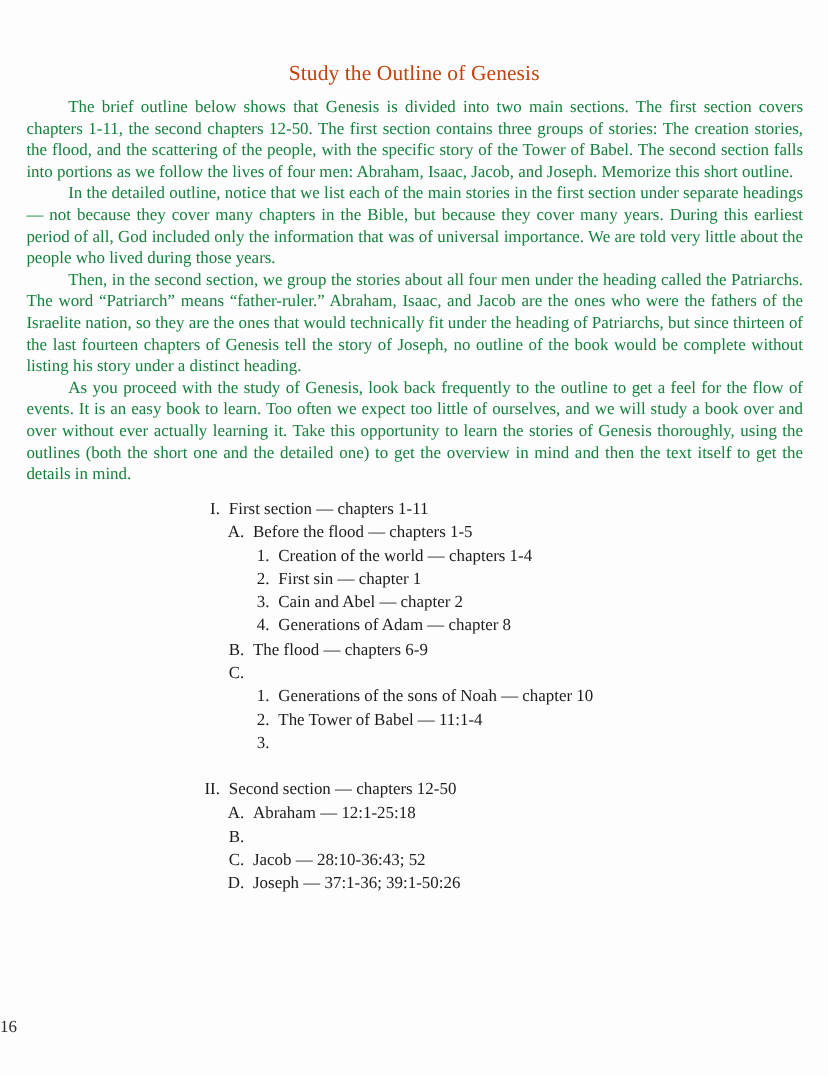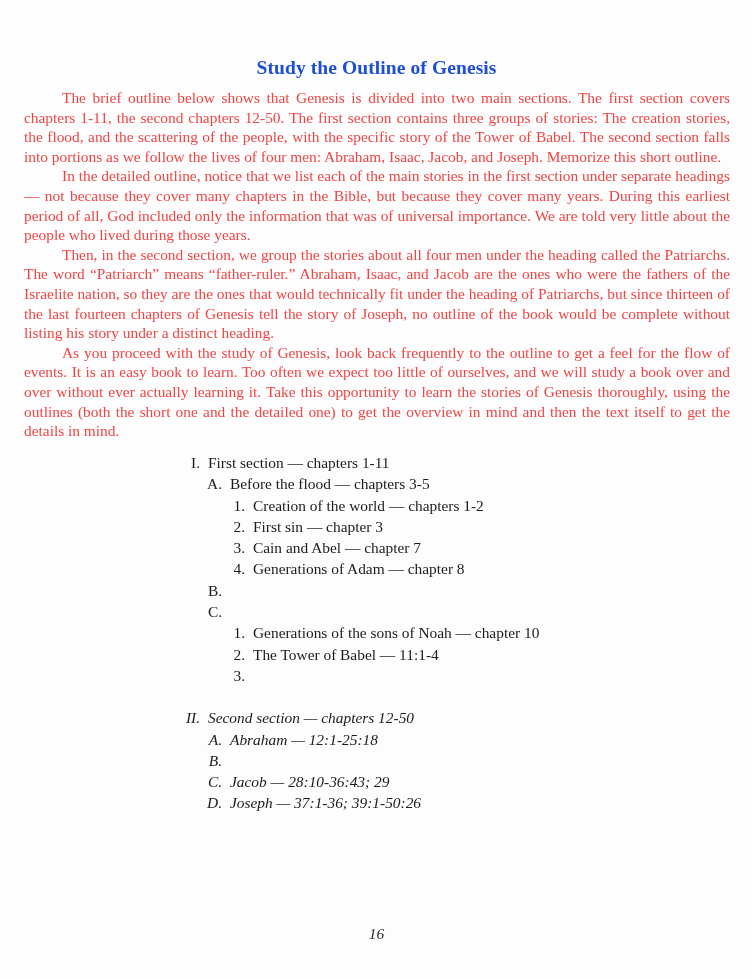--- a/index.html
+++ b/index.html
@@ -26,55 +26,54 @@
   }
 
   
   .doc-title {
     position: absolute;
     top: 44px;
     left: 0;
     width: 753px;
     text-align: center;
     font-size: 19.5px;
-    font-weight: bold;
+    font-weight: normal;
     letter-spacing: 0.1px;
-    color: #1d4ed8;
+    color: #c2410c;
   }
 
   
   .prose {
     position: absolute;
     top: 88px;
     left: 24px;
     width: 706px;
     font-size: 15.4px;
     line-height: 19.6px;
     text-align: justify;
     text-justify: inter-word;
-    color: #ef4444;
+    color: #15803d;
   }
   .prose p {
     margin: 0;
     text-indent: 38px;
   }
 
   
   .outline {
     position: absolute;
     top: 452px;
     left: 178px;
     font-size: 15.4px;
     line-height: 21.3px;
     color: #1b1b1b;
     white-space: nowrap;
   }
   .outline-group + .outline-group {
     margin-top: 21px;
-    font-style: italic;
   }
   .o-row {
     display: flex;
     align-items: baseline;
   }
   .o-marker {
     flex: 0 0 auto;
     text-align: right;
     padding-right: 8px;
   }
@@ -88,24 +87,22 @@
   .lvl-num > .o-marker { width: 22px; }
 
   .o-text { flex: 0 1 auto; }
 
   
   .page-number {
     position: absolute;
     top: 925px;
     left: 0;
     width: 753px;
-    text-align: center;
     font-size: 15.4px;
     color: #2b2b2b;
-    font-style: italic;
   }
 </style>
 </head>
 <body>
 
 <div class="page">
 
   <h1 class="doc-title">Study the Outline of Genesis</h1>
 
   <div class="prose">
@@ -119,42 +116,43 @@
 
     <div class="outline-group">
 
       <div class="o-row lvl-roman">
         <span class="o-marker">I.</span>
         <span class="o-text">First section — chapters 1-11</span>
       </div>
 
       <div class="o-row lvl-alpha">
         <span class="o-marker">A.</span>
-        <span class="o-text">Before the flood — chapters 3-5</span>
+        <span class="o-text">Before the flood — chapters 1-5</span>
       </div>
 
       <div class="o-row lvl-num">
         <span class="o-marker">1.</span>
-        <span class="o-text">Creation of the world — chapters 1-2</span>
+        <span class="o-text">Creation of the world — chapters 1-4</span>
       </div>
       <div class="o-row lvl-num">
         <span class="o-marker">2.</span>
-        <span class="o-text">First sin — chapter 3</span>
+        <span class="o-text">First sin — chapter 1</span>
       </div>
       <div class="o-row lvl-num">
         <span class="o-marker">3.</span>
-        <span class="o-text">Cain and Abel — chapter 7</span>
+        <span class="o-text">Cain and Abel — chapter 2</span>
       </div>
       <div class="o-row lvl-num">
         <span class="o-marker">4.</span>
         <span class="o-text">Generations of Adam — chapter 8</span>
       </div>
 
       <div class="o-row lvl-alpha">
         <span class="o-marker">B.</span>
+        <span class="o-text">The flood — chapters 6-9</span>
       </div>
 
       <div class="o-row lvl-alpha">
         <span class="o-marker">C.</span>
       </div>
 
       <div class="o-row lvl-num">
         <span class="o-marker">1.</span>
         <span class="o-text">Generations of the sons of Noah — chapter 10</span>
       </div>
@@ -177,21 +175,21 @@
 
       <div class="o-row lvl-alpha">
         <span class="o-marker">A.</span>
         <span class="o-text">Abraham — 12:1-25:18</span>
       </div>
       <div class="o-row lvl-alpha">
         <span class="o-marker">B.</span>
       </div>
       <div class="o-row lvl-alpha">
         <span class="o-marker">C.</span>
-        <span class="o-text">Jacob — 28:10-36:43; 29</span>
+        <span class="o-text">Jacob — 28:10-36:43; 52</span>
       </div>
       <div class="o-row lvl-alpha">
         <span class="o-marker">D.</span>
         <span class="o-text">Joseph — 37:1-36; 39:1-50:26</span>
       </div>
 
     </div>
 
   </div>
 

